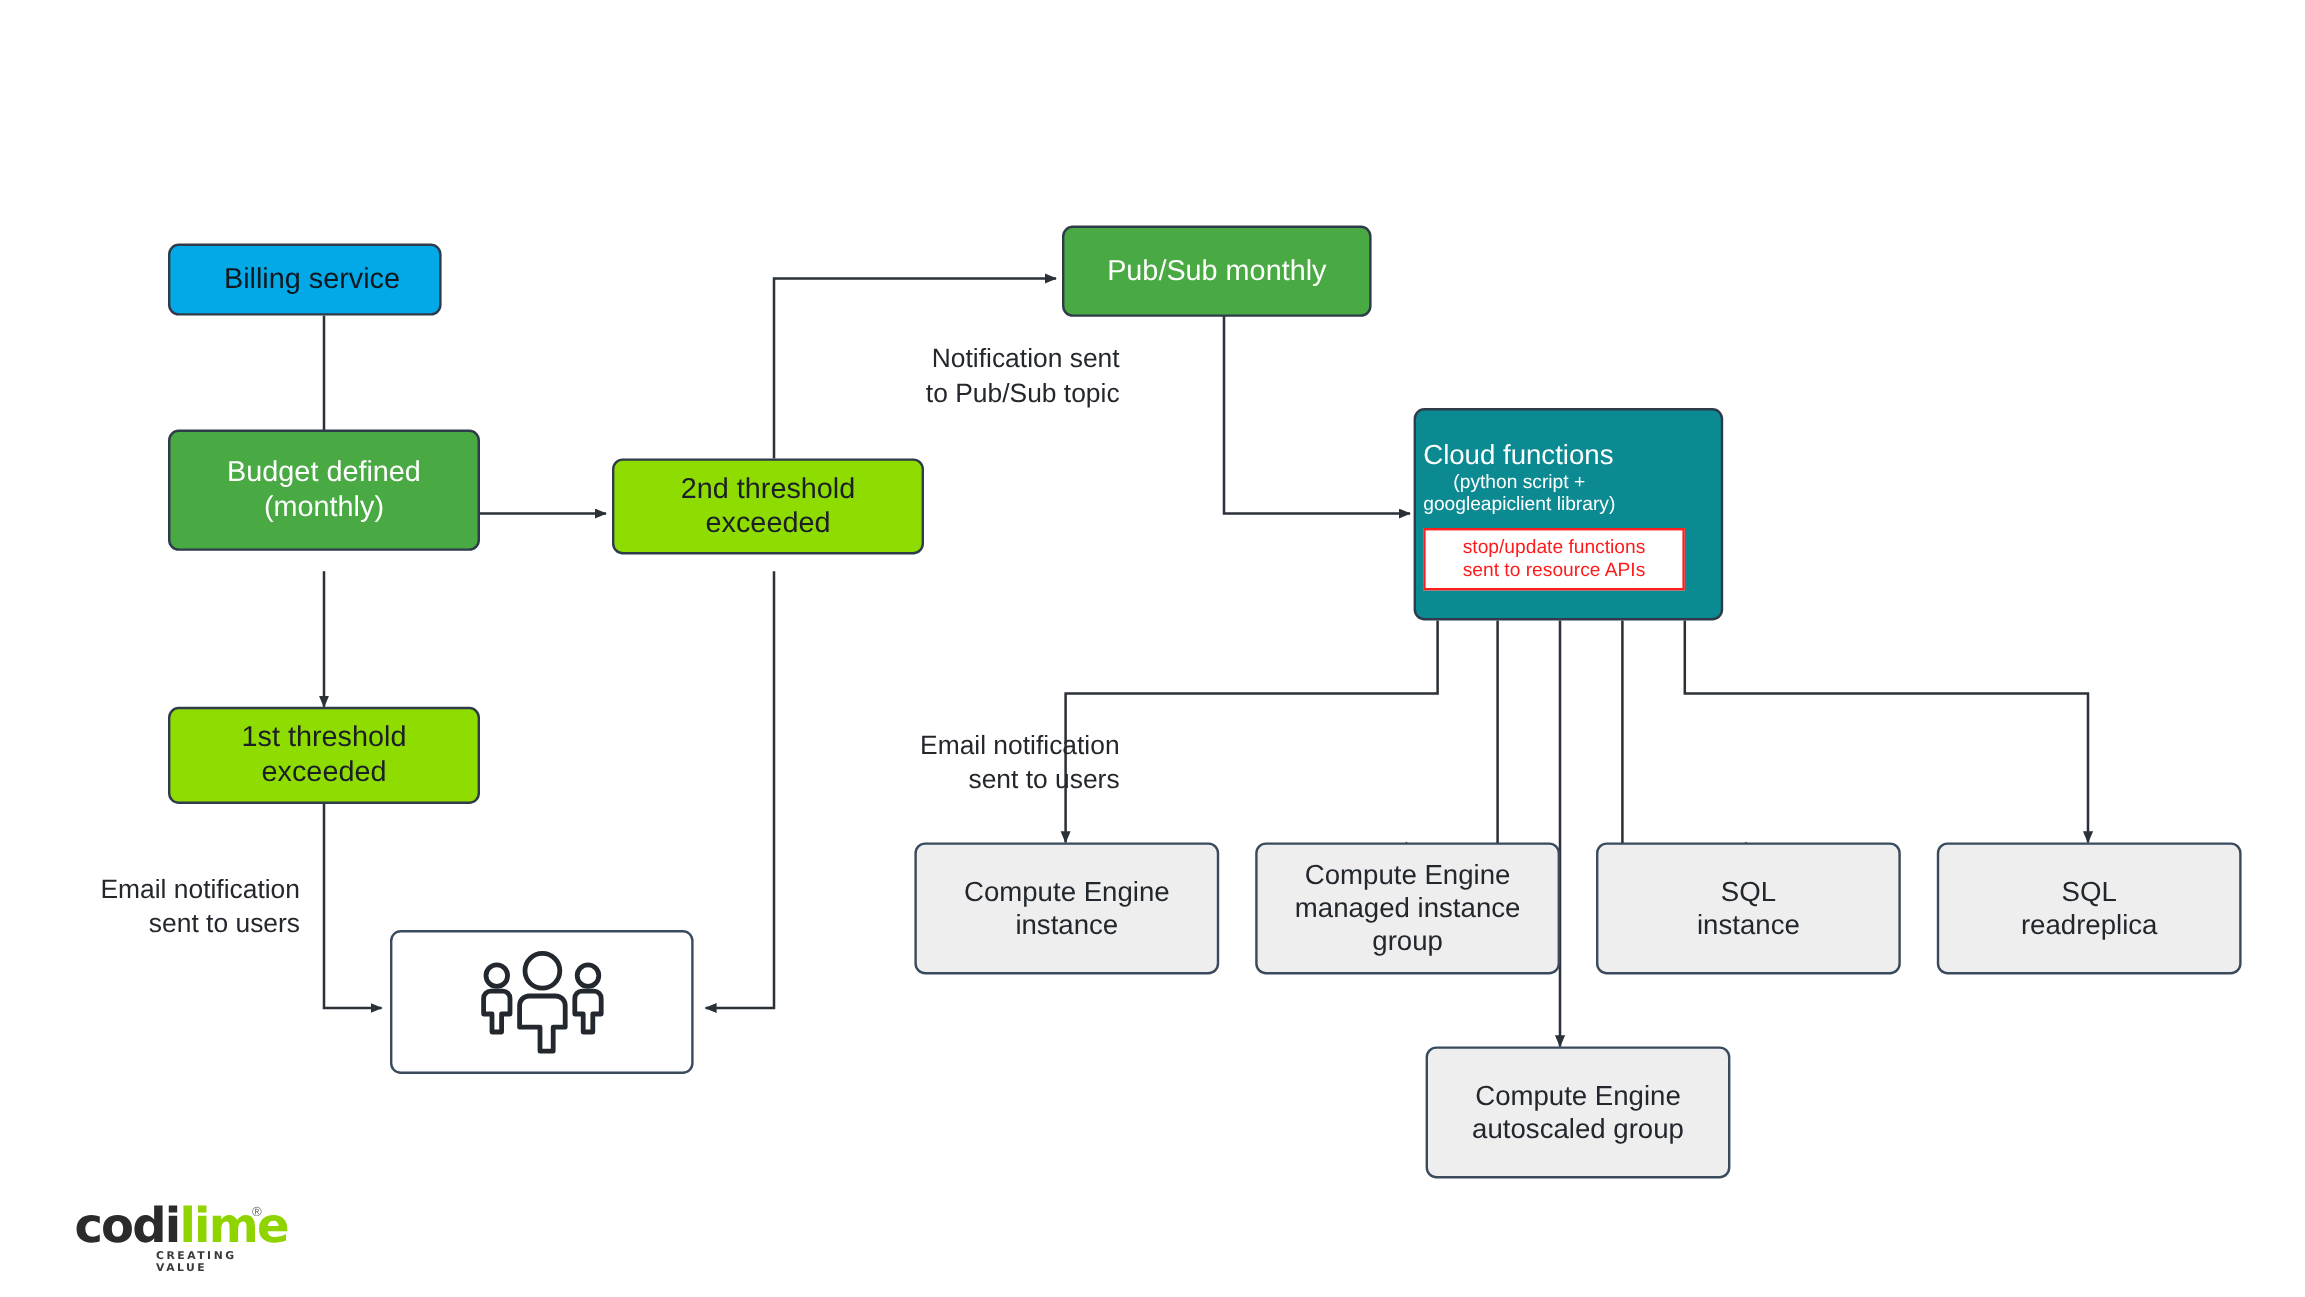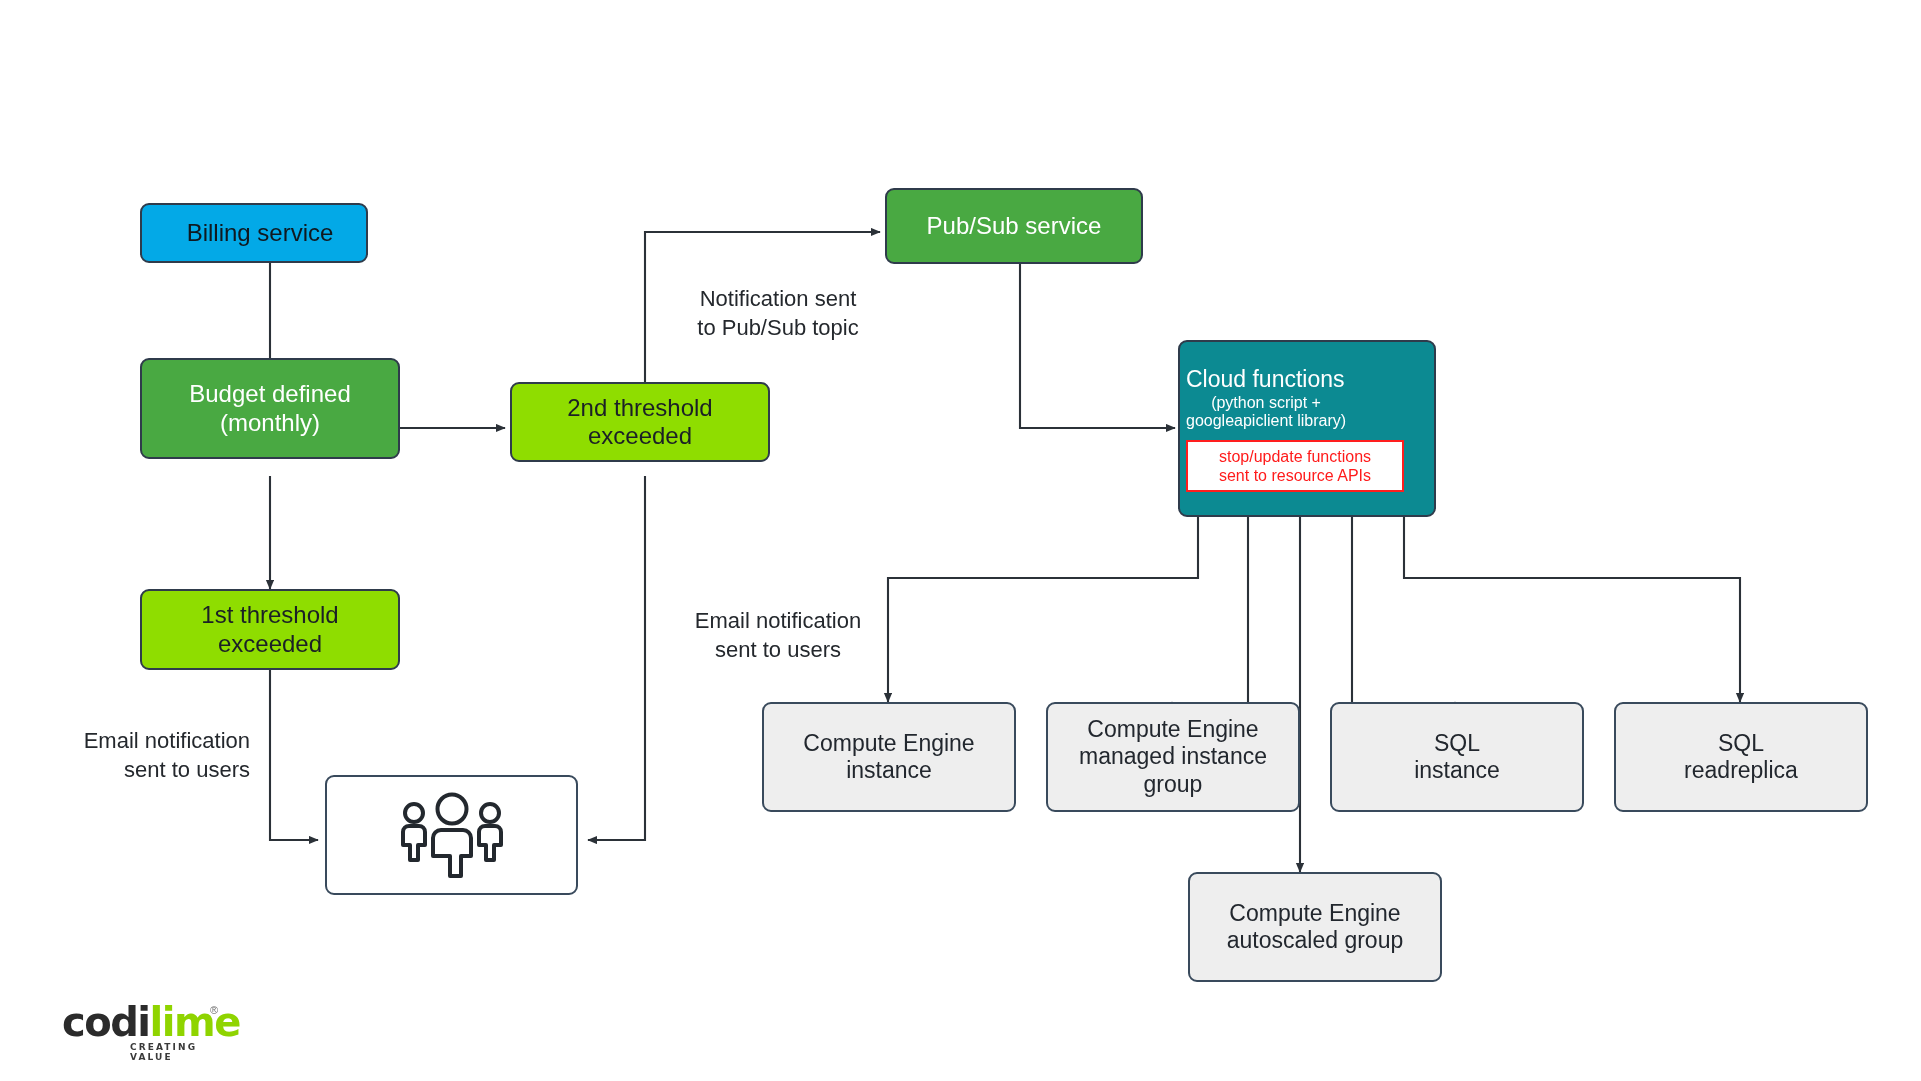--- a/index.html
+++ b/index.html
@@ -30,21 +30,21 @@
   .cf-inner{display:flex;flex-direction:column;align-items:flex-start;justify-content:center;
             width:100%;padding:0 6px;box-sizing:border-box;}
   .cf-title{font-size:23px;line-height:1.12;}
   .cf-sub{font-size:16px;line-height:1.15;margin-top:1px;}
   .cf-alert{margin-top:9px;background:#ffffff;border:2px solid #ff1e1e;color:#ff1b1b;
             font-size:16px;line-height:1.2;padding:5px 12px;box-sizing:border-box;
             width:calc(100% - 24px);}
 
   .edge-label{position:absolute;font-size:22px;color:#24282d;line-height:1.3;white-space:pre-line;}
   .la-right{text-align:right;}
-  .la-left{text-align:center;}
+  .la-left{text-align:right;margin-left:40px;}
 
   
   #logo{position:absolute;left:62px;top:1002px;width:160px;height:58px;}
   .logo-word{font-family:"DejaVu Sans",sans-serif;font-size:40px;font-weight:700;
              letter-spacing:-1.5px;line-height:1;position:absolute;left:0;top:0;}
   .lg-dark{color:#2b2b2b;}
   .lg-lime{color:#8fd400;}
   .logo-tag{position:absolute;left:68px;top:40px;font-family:"DejaVu Sans",sans-serif;
             font-size:9px;font-weight:700;letter-spacing:2.1px;color:#3a3a3a;}
   .logo-reg{position:absolute;left:148px;top:2px;font-size:11px;color:#6f6f6f;}
@@ -97,21 +97,21 @@
     <span class="lbl">1st threshold
 exceeded</span>
   </div>
 
   <div class="node lime t24" style="left:510px;top:382px;width:260px;height:80px;white-space:pre-line;">
     <span class="lbl">2nd threshold
 exceeded</span>
   </div>
 
   <div class="node green t24" style="left:885px;top:188px;width:258px;height:76px;">
-    <span class="lbl">Pub/Sub service</span>
+    <span class="lbl">Pub/Sub monthly</span>
   </div>
 
   <div class="node teal" style="left:1178px;top:340px;width:258px;height:177px;padding:8px 0 6px;">
     <div class="cf-inner">
       <div class="cf-title">Cloud functions</div>
       <div class="cf-sub" style="white-space:pre-line;">(python script +
 googleapiclient library)</div>
       <div class="cf-alert" style="white-space:pre-line;">stop/update functions
 sent to resource APIs</div>
     </div>

